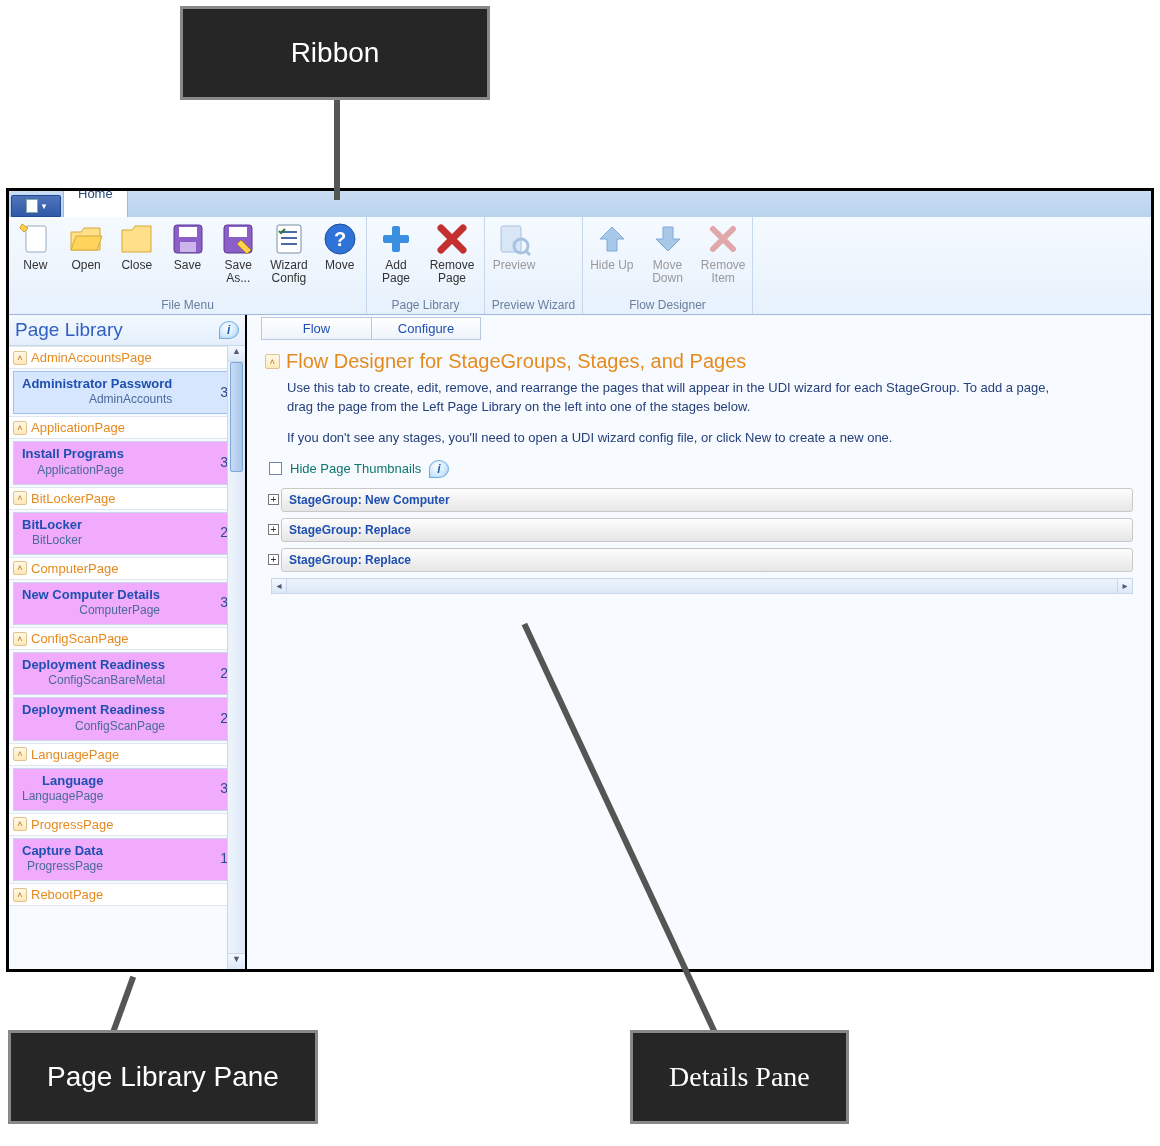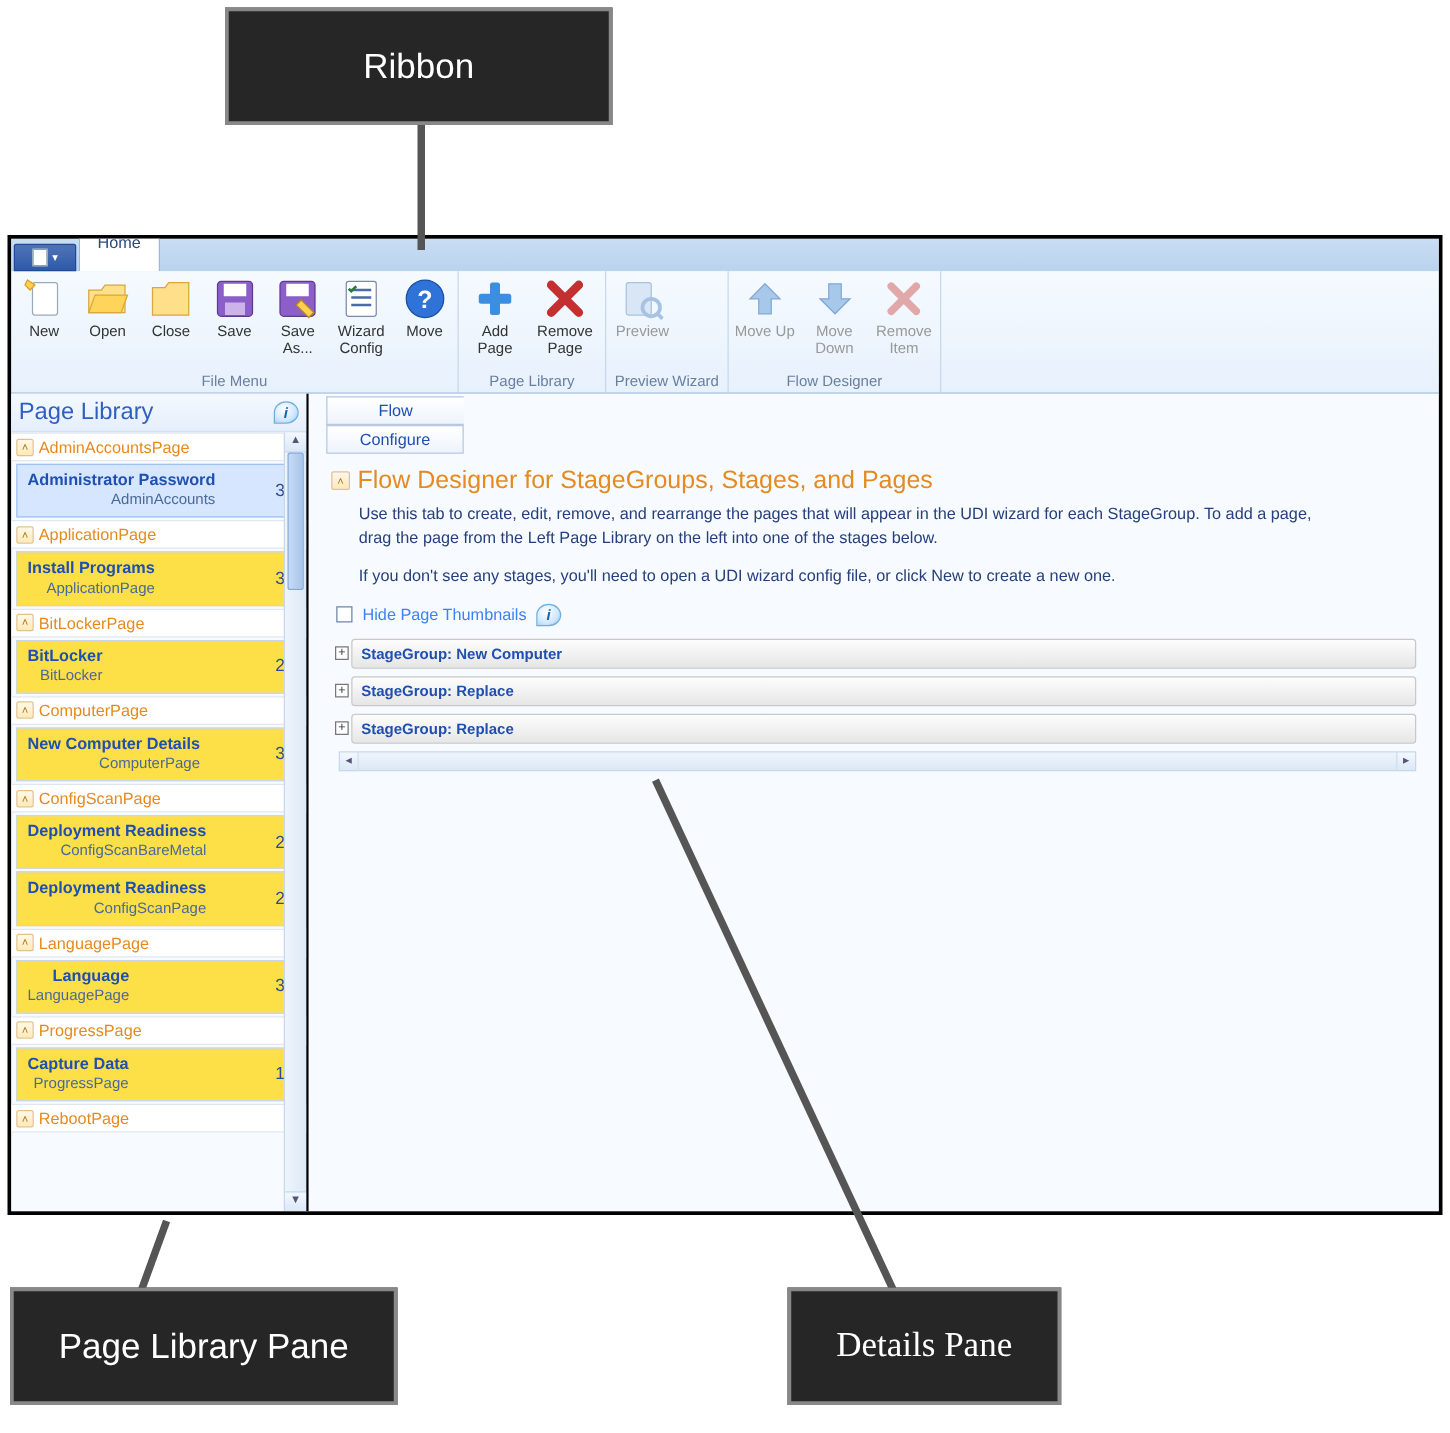--- a/index.html
+++ b/index.html
@@ -198,21 +198,21 @@
     font-size: 9px;
     color: #b07820;
   }
   .lib-item {
     padding: 4px 8px 6px 8px;
     border: 1px solid #c8d6e8;
     margin: 2px 4px;
     display: flex;
     align-items: center;
     justify-content: space-between;
-    background: #fde047;
+    background: #f0abfc;
   }
   .lib-item.selected {
     background: #d6e6ff;
     border-color: #9ec1f4;
   }
   .lib-item .item-txt { display:flex; flex-direction:column; line-height:1.25;align-items:flex-end;}
   .lib-item .item-title { color: #1f4fb0; font-weight: 600; font-size: 13px;}
   .lib-item .item-sub  { color: #4b6a9a; font-size: 12px;}
   .lib-item .item-count {
     color: #2b4b8e; font-size: 14px; padding-right: 4px;
@@ -239,21 +239,20 @@
   
   .details-pane {
     flex: 1;
     background: #f7fafe;
     position: relative;
   }
   .details-tabs {
     display: flex;
     gap: 0;
     padding: 2px 14px 0 14px;
-    flex-direction: column;
   }
   .details-tab {
     width: 110px;
     text-align: center;
     font-size: 13px;
     color: #1f4fb0;
     border: 1px solid #b7c8e0;
     padding: 3px 0;
     background: linear-gradient(#fff, #eef4fc);
   }
@@ -277,21 +276,21 @@
   }
   .flow-intro {
     color: #26407c;
     margin: 0 0 12px 22px;
     max-width: 780px;
     line-height: 1.45;
   }
   .hide-thumbs {
     display:flex; align-items:center; gap:8px;
     margin: 8px 0 10px 4px;
-    color: #3b82f6;
+    color: #0f766e;
   }
   .hide-thumbs .cb {
     width:13px;height:13px;border:1px solid #6b84a8;background:#fff;
   }
   .stagegroup {
     display:flex; align-items:center; gap:10px;
     background: linear-gradient(#fdfdfd, #e6e6e6);
     border: 1px solid #c8c8c8;
     border-radius: 3px;
     margin: 6px 0 6px 16px;
@@ -453,21 +452,21 @@
     </div>
 
     <div class="ribbon-group" style="width:170px">
       <div class="ribbon-btnrow">
         <div class="ribbon-btn disabled">
           <span class="rib-ico">
             <svg width="30" height="30" viewBox="0 0 30 30">
                 <path d="M15 3L27 15h-7v12h-10V15H3z" fill="#a8c8ea" stroke="#7fa8d8"></path>
               </svg>
           </span>
-          <span>Move Up</span>
+          <span>Hide Up</span>
         </div>
         <div class="ribbon-btn disabled">
           <span class="rib-ico">
             <svg width="30" height="30" viewBox="0 0 30 30">
                 <path d="M15 27L3 15h7V3h10v12h7z" fill="#a8c8ea" stroke="#7fa8d8"></path>
               </svg>
           </span>
           <span>Move Down</span>
         </div>
         <div class="ribbon-btn disabled">

